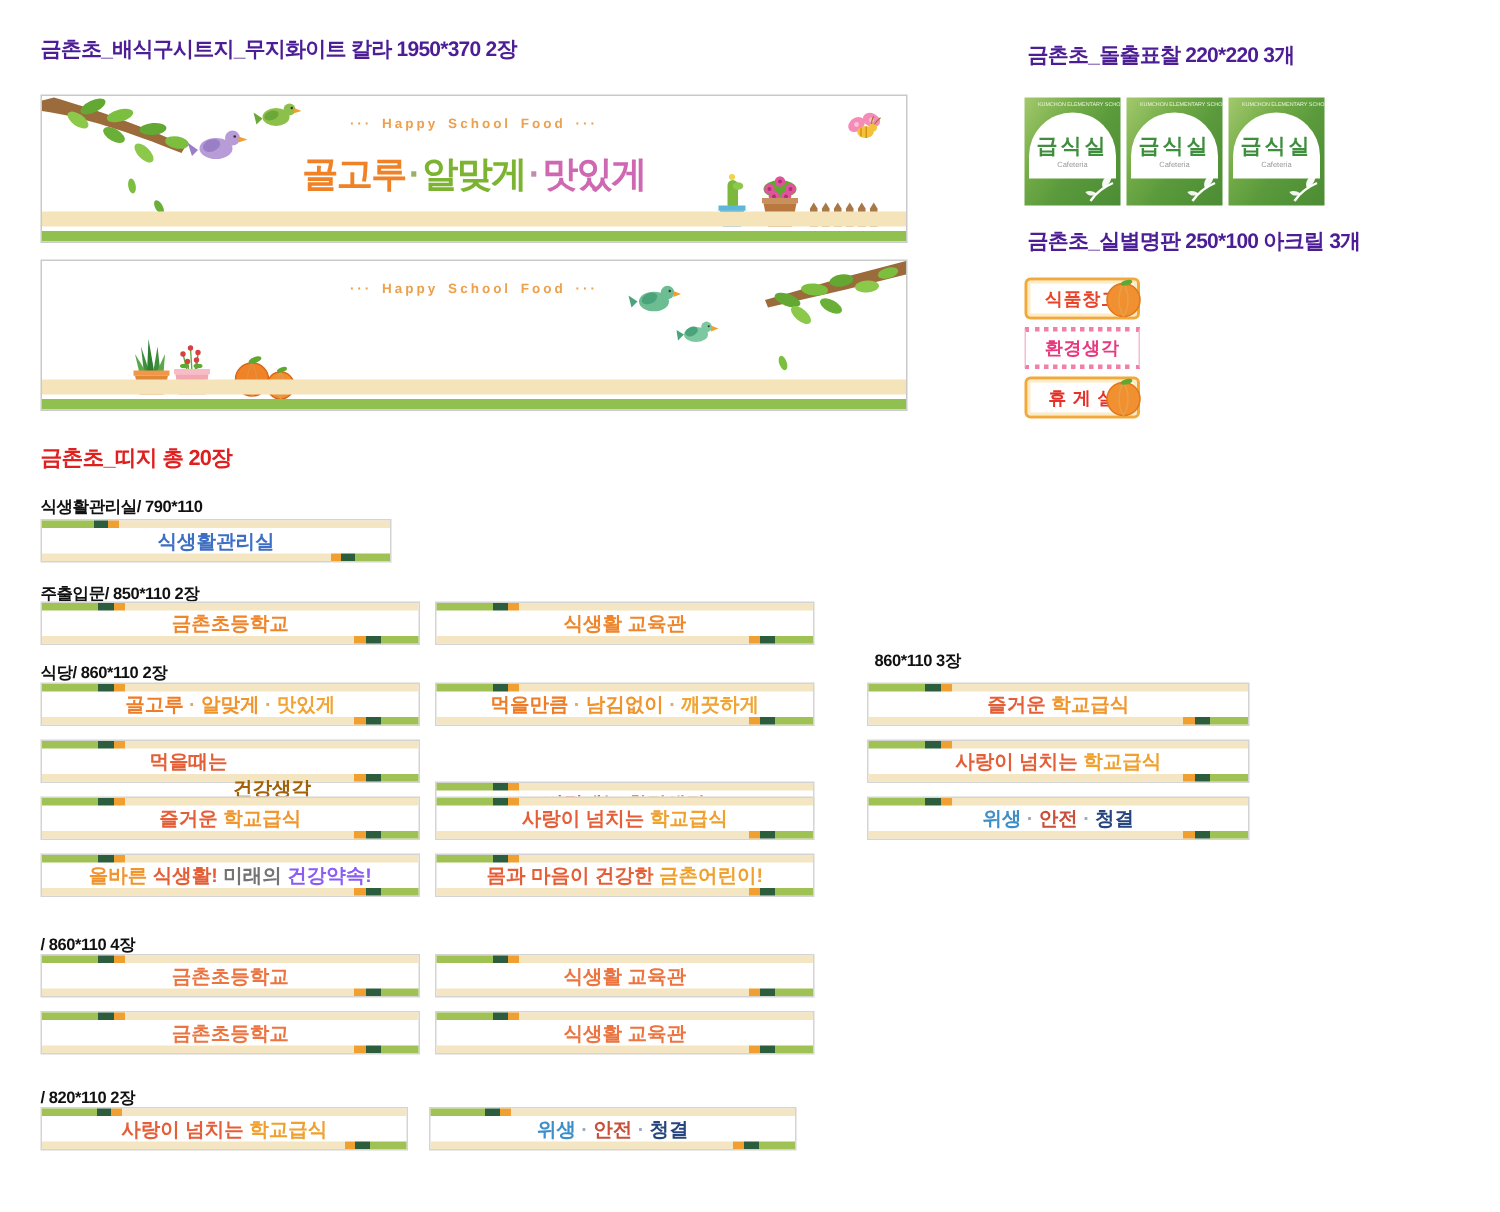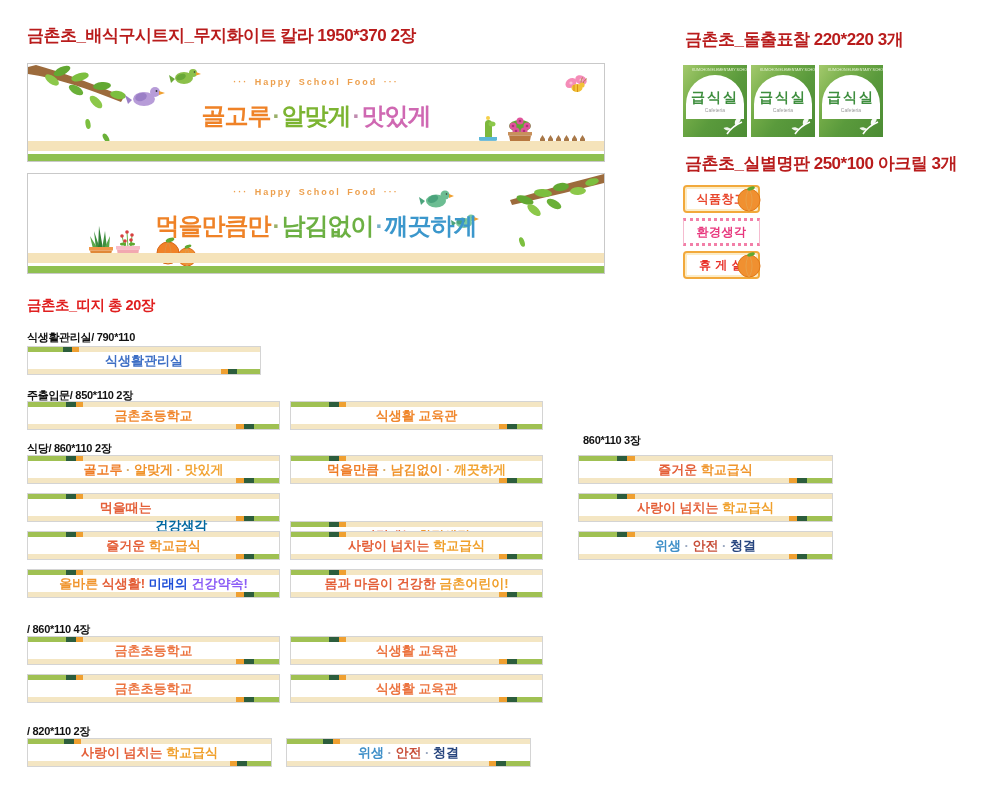--- a/index.html
+++ b/index.html
@@ -1,18 +1,18 @@
 <!DOCTYPE html>
 <html><head>
 <meta charset="utf-8">
 <style>
   html,body{margin:0;padding:0;background:#fff;}
   body{width:1000px;height:808px;position:relative;overflow:hidden;
        font-family:"Liberation Sans","DejaVu Sans",sans-serif;}
-  .sheet-title{position:absolute;font-size:17px;font-weight:bold;color:#b91c1c;letter-spacing:-0.5px;white-space:nowrap;}
+  .sheet-title{position:absolute;font-size:14px;font-weight:bold;color:#4c1d95;letter-spacing:-0.5px;white-space:nowrap;}
   .red-title{position:absolute;font-size:14.5px;font-weight:bold;color:#e01f1f;letter-spacing:-0.5px;white-space:nowrap;}
 
   
   .banner{position:absolute;left:27px;width:576px;background:#fff;border:1px solid #c9c9c9;overflow:hidden;}
   #banner1{top:63px;height:97px;}
   #banner2{top:173px;height:99px;}
   .banner .cream-band{position:absolute;left:0;right:0;bottom:10px;height:10px;background:#f5e3ba;}
   .banner .green-band{position:absolute;left:0;right:0;bottom:0;height:7px;background:#8fc050;}
   .banner .tagline{position:absolute;top:13px;left:0;right:0;text-align:center;
         font-size:9px;font-weight:bold;color:#eda04e;letter-spacing:2px;word-spacing:2px;white-space:nowrap;}
@@ -202,21 +202,20 @@
       <ellipse cx="506" cy="36" rx="8" ry="4" fill="#8cc84a" transform="rotate(40 506 36)"></ellipse>
       <ellipse cx="526" cy="30" rx="8" ry="4" fill="#6ab038" transform="rotate(28 526 30)"></ellipse>
       <ellipse cx="550" cy="17" rx="8" ry="4" fill="#8cc84a" transform="rotate(-3 550 17)"></ellipse>
       <ellipse cx="564" cy="8" rx="7" ry="3.5" fill="#7cbf3f" transform="rotate(-15 564 8)"></ellipse>
       <ellipse cx="494" cy="68" rx="5" ry="2.5" fill="#7cbf3f" transform="rotate(70 494 68)"></ellipse>
     </g>
   </svg>
   <div class="cream-band"></div>
   <div class="green-band"></div>
   <div class="tagline">···  Happy School Food  ···</div>
-  <div class="headline"><span style="color: rgb(239, 130, 39);">먹을만큼만</span><span style="color: rgb(154, 176, 106);">·</span><span style="color: rgb(108, 176, 67);">남김없이</span><span style="color: rgb(122, 176, 200);">·</span><span style="color: rgb(59, 151, 204);">깨끗하게</span></div>
 </div>
 
 <div class="sheet-title" style="left:685px;top:28px;">금촌초_돌출표찰 220*220 3개</div>
 <div id="plaques">
   <div class="plaque" style="left: 0px;">
     <div class="school">KUMCHON ELEMENTARY SCHOOL</div>
     <div class="panel"></div>
     <div class="pname">급식실</div>
     <div class="psub">Cafeteria</div>
     <svg class="sprout-art" width="24" height="24" viewBox="0 0 24 24">
@@ -306,21 +305,21 @@
 
   <div class="strip" style="left: 290px; top: 455px; width: 253px;">
     <div class="band-top"></div>
     <div class="band-bottom"></div>
     <div class="txt"><span style="color: rgb(239, 125, 39);">먹을만큼</span><span style="color: rgb(216, 170, 102);"> · </span><span style="color: rgb(240, 148, 44);">남김없이</span><span style="color: rgb(216, 170, 102);"> · </span><span style="color: rgb(242, 164, 51);">깨끗하게</span></div>
   </div>
 
   <div class="strip" style="left: 27px; top: 493px; width: 253px;">
     <div class="band-top"></div>
     <div class="band-bottom"></div>
-    <div class="txt"><span style="color: rgb(228, 95, 56);">먹을때는 </span><span style="color: #0369a1; margin-top: 36px;">건강생각</span></div>
+    <div class="txt"><span style="color: rgb(228, 95, 56);">먹을때는 </span><span style="color: #a16207; margin-top: 36px;">건강생각</span></div>
   </div>
 
   <div class="strip" style="left: 290px; top: 497px; width: 253px; margin-top: 24px;">
     <div class="band-top"></div>
     <div class="band-bottom"></div>
     <div class="txt"><span style="color: rgb(228, 95, 56);">버릴때는 </span><span style="color: rgb(240, 150, 44);">환경생각</span></div>
   </div>
 
   <div class="strip" style="left: 27px; top: 531px; width: 253px;">
     <div class="band-top"></div>
@@ -330,21 +329,21 @@
 
   <div class="strip" style="left: 290px; top: 531px; width: 253px;">
     <div class="band-top"></div>
     <div class="band-bottom"></div>
     <div class="txt"><span style="color: rgb(228, 95, 56);">사랑이 넘치는 </span><span style="color: rgb(240, 160, 44);">학교급식</span></div>
   </div>
 
   <div class="strip" style="left: 27px; top: 569px; width: 253px;">
     <div class="band-top"></div>
     <div class="band-bottom"></div>
-    <div class="txt"><span style="color: rgb(240, 149, 46);">올바른 </span><span style="color: rgb(228, 95, 56);">식생활! </span><span style="color: #1d4ed8;">미래의 </span><span style="color: #8b5cf6;">건강약속!</span></div>
+    <div class="txt"><span style="color: rgb(240, 149, 46);">올바른 </span><span style="color: rgb(228, 95, 56);">식생활! </span><span style="color: #737373;">미래의 </span><span style="color: #8b5cf6;">건강약속!</span></div>
   </div>
 
   <div class="strip" style="left: 290px; top: 569px; width: 253px;">
     <div class="band-top"></div>
     <div class="band-bottom"></div>
     <div class="txt"><span style="color: rgb(228, 95, 56);">몸과 마음이 건강한 </span><span style="color: rgb(240, 160, 44);">금촌어린이!</span></div>
   </div>
 <div class="group-label" style="left: 27px; top: 622px;">/ 860*110 4장</div>
   <div class="strip" style="left: 27px; top: 636px; width: 253px;">
     <div class="band-top"></div>

